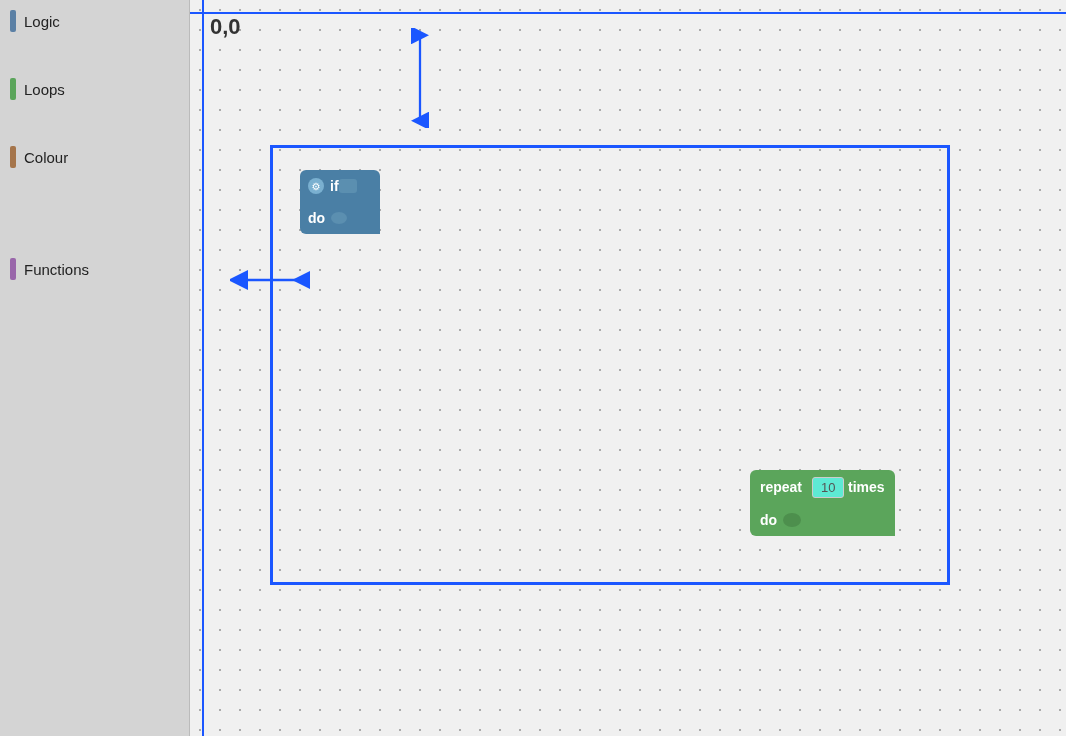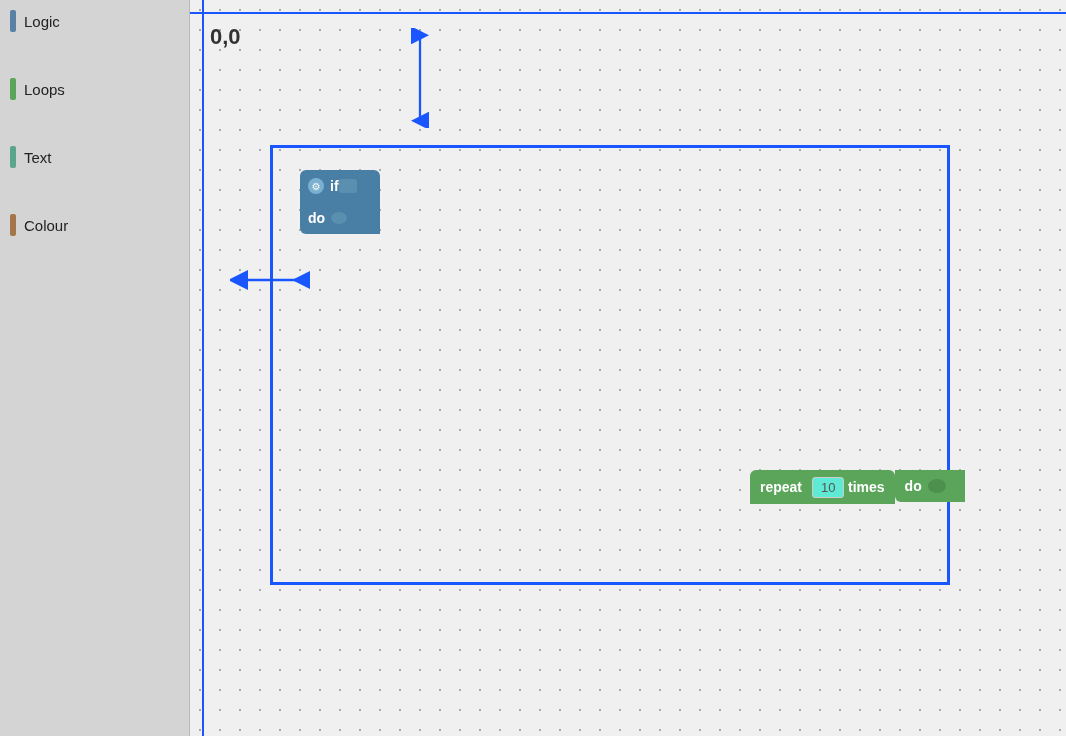--- a/index.html
+++ b/index.html
@@ -70,21 +70,21 @@
       bottom: 0;
       left: 12px;
       width: 2px;
       background: #1a56ff;
       z-index: 5;
     }
 
     
     .coord-label {
       position: absolute;
-      top: 24px;
+      top: 14px;
       left: 20px;
       font-size: 22px;
       font-weight: bold;
       color: #333;
       z-index: 6;
     }
 
     
     .arrow-vertical {
       position: absolute;
@@ -177,21 +177,21 @@
     }
     .if-do-label {
       color: #fff;
       font-size: 14px;
       font-weight: bold;
     }
 
     
     .repeat-block-container {
       display: flex;
-      flex-direction: row;
+      flex-direction: column;
     }
     .repeat-top-row {
       display: flex;
       align-items: center;
       background: #5ba55b;
       border-radius: 6px 6px 0 0;
       padding: 4px 10px;
       height: 34px;
     }
     .repeat-label {
@@ -238,28 +238,28 @@
 <div id="sidebar">
   <div class="sidebar-item">
     <div class="sidebar-color-bar" style="background:#5b80a5;"></div>
     <span>Logic</span>
   </div>
   <div class="sidebar-item">
     <div class="sidebar-color-bar" style="background:#5ba55b;"></div>
     <span>Loops</span>
   </div>
   <div class="sidebar-item">
-    <div class="sidebar-color-bar" style="background:#5ba58c;"></div>
-    <span>Text</span>
-  </div>
-  <div class="sidebar-item">
     <div class="sidebar-color-bar" style="background:#a5754b;"></div>
     <span>Colour</span>
   </div>
   <div class="sidebar-divider"></div>
+  <div class="sidebar-item">
+    <div class="sidebar-color-bar" style="background:#9966aa;"></div>
+    <span>Functions</span>
+  </div>
 </div>
 
 <div id="main">
 
   <div class="crosshair-h"></div>
   <div class="crosshair-v"></div>
 
   <div class="coord-label">0,0</div>
 
   <div class="arrow-vertical">

